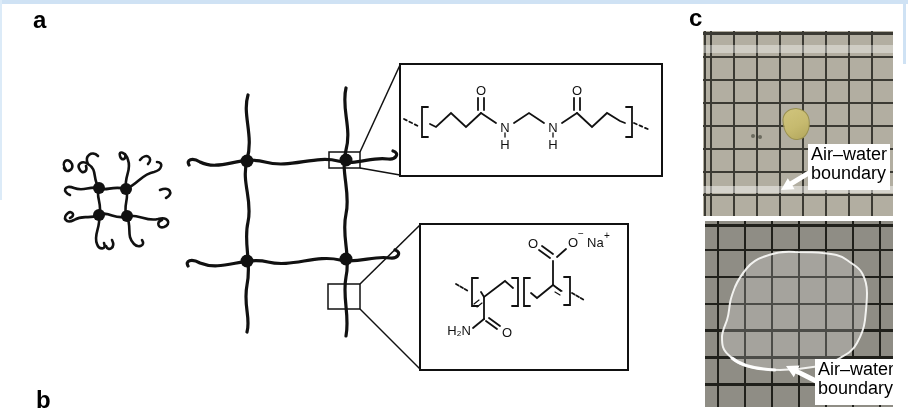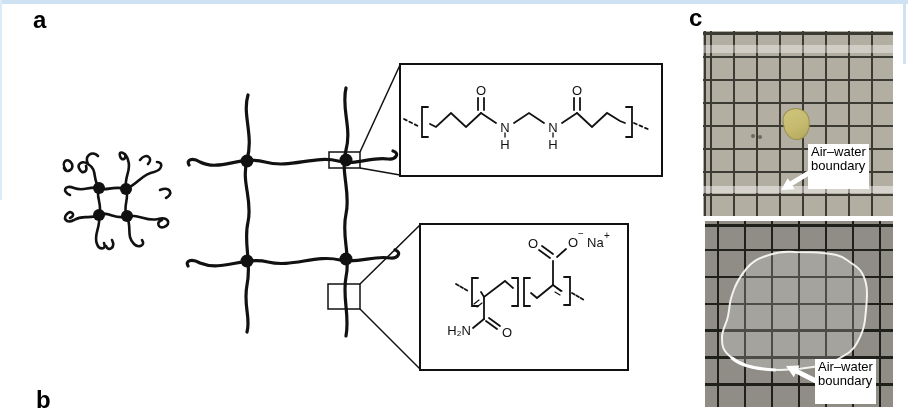--- a/index.html
+++ b/index.html
@@ -60,23 +60,23 @@
   }
   .speck {
     position: absolute; left: 48px; top: 103px; width: 4px; height: 4px;
     background: #6b6a5e; border-radius: 50%;
     box-shadow: 7px 1px 0 #6b6a5e;
   }
   .awb-label {
     position: absolute;
     background: #ffffff;
     color: #000;
-    font-size: 13px;
+    font-size: 18px;
     line-height: 1.08;
-    padding: 1px 3px 16px 3px;
+    padding: 1px 3px 6px 3px;
     white-space: nowrap;
   }
   #awb-label-top { left: 105px; top: 113px; }
   #awb-label-bottom { left: 110px; top: 138px; }
   .overlay-svg { position:absolute; left:0; top:0; }
 </style>
 </head>
 <body>
 
 <div class="figure">

